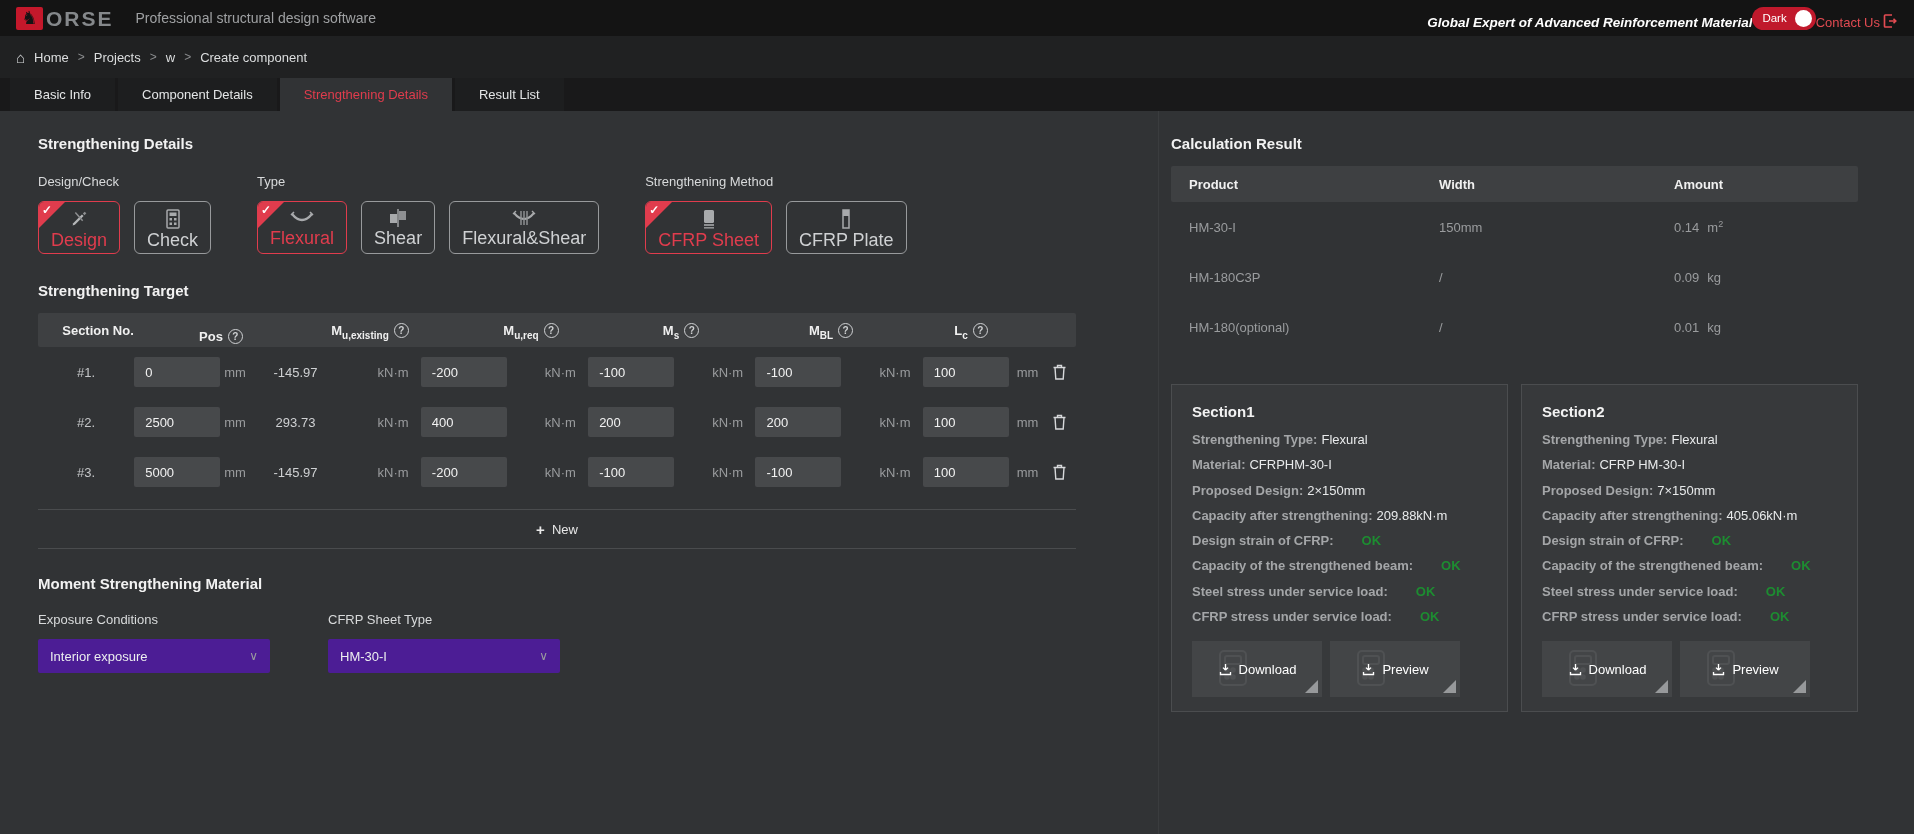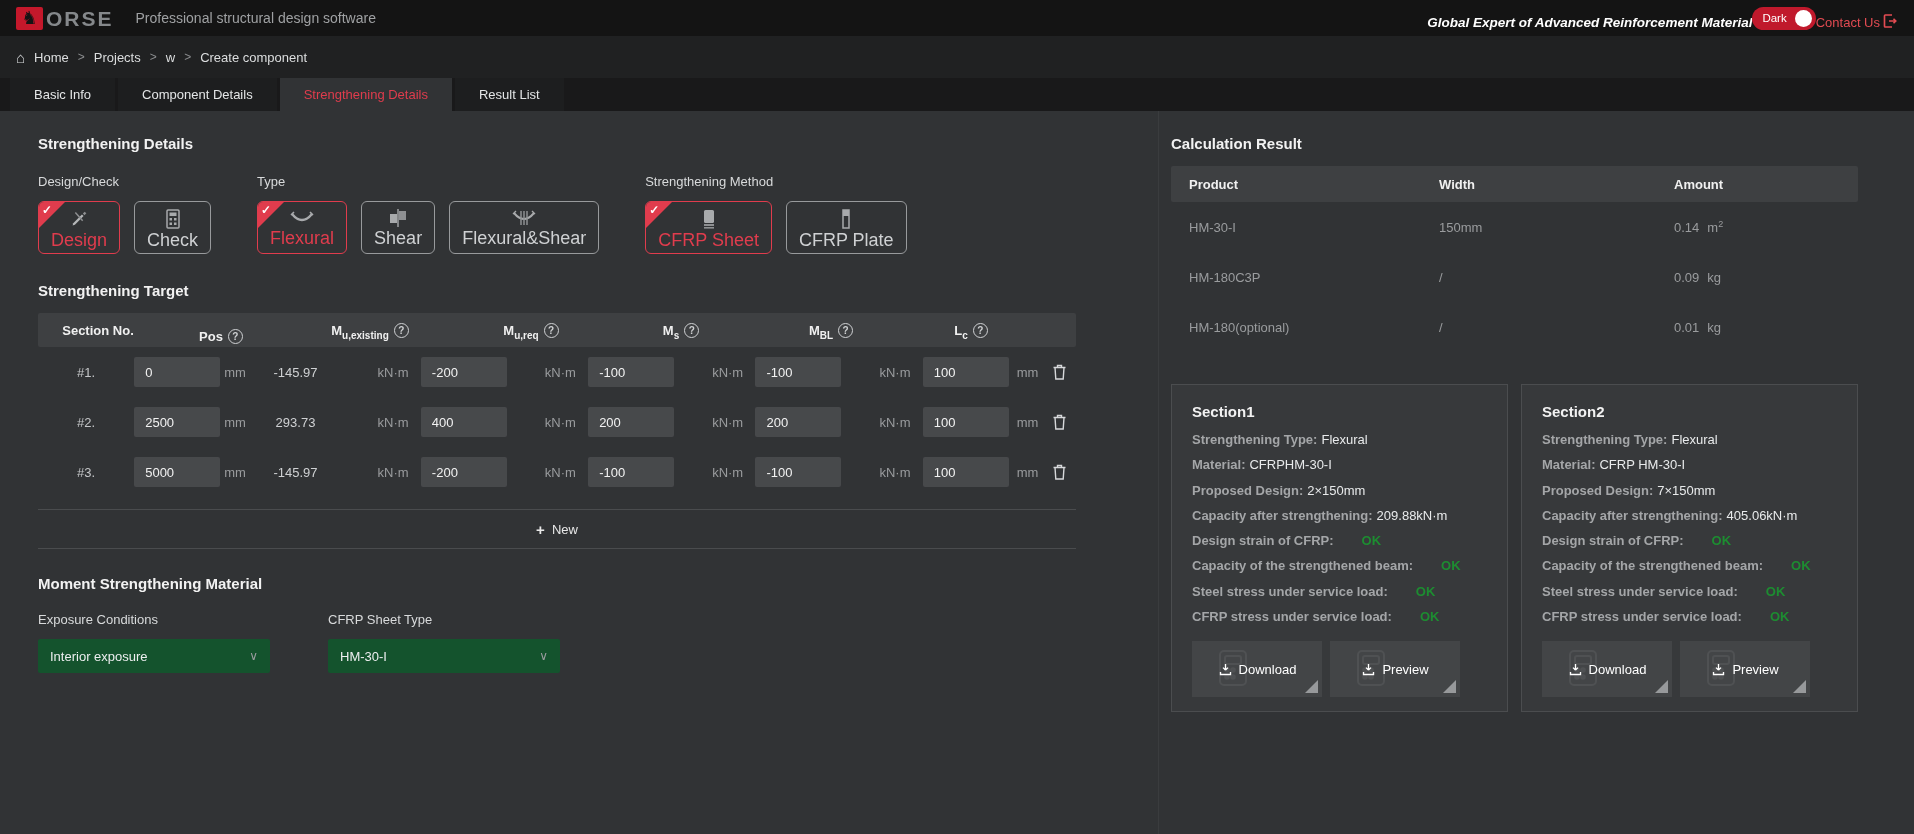--- a/index.html
+++ b/index.html
@@ -74,21 +74,21 @@
   .u-lcmm { width:42px; padding-left:8px; }
   .c-val { width:110px; text-align:center; color:#cfd1d3; }
   .del-btn { width:40px; display:flex; justify-content:center; cursor:pointer; }
   .new-row { width:1038px; height:40px; margin-top:12px; border-top:1px solid #4a4c4e; border-bottom:1px solid #4a4c4e;
     display:flex; align-items:center; justify-content:center; gap:7px; color:#e8e8e8; cursor:pointer; }
   .new-plus { font-size:15px; font-weight:bold; }
   
   .mm-section { margin-top:26px; }
   .dd-row { display:flex; gap:58px; margin-top:20px; }
   .dd-label { color:#d8dadb; margin-bottom:12px; }
-  .dropdown { width:232px; height:34px; background:#14532d; border-radius:2px; cursor:pointer;
+  .dropdown { width:232px; height:34px; background:#4c1d95; border-radius:2px; cursor:pointer;
     display:flex; align-items:center; justify-content:space-between; padding:0 12px; color:#eceeef; }
   .chev { color:#9a9c9e; font-size:12px; }
   
   .est-label { color:#c9cbcd; margin-top:22px; }
   .rtable { width:687px; margin-top:14px; }
   .rthead { display:flex; align-items:center; background:#3e4042; height:36px; border-radius:2px;
     font-weight:bold; color:#f0f0f0; padding:0 18px; }
   .rc-product { width:250px; } .rc-width { width:235px; } .rc-amount { flex:1; }
   .rrow { display:flex; align-items:center; height:50px; padding:0 18px; color:#9a9c9e; }
   .amt-unit { padding-left:8px; }

